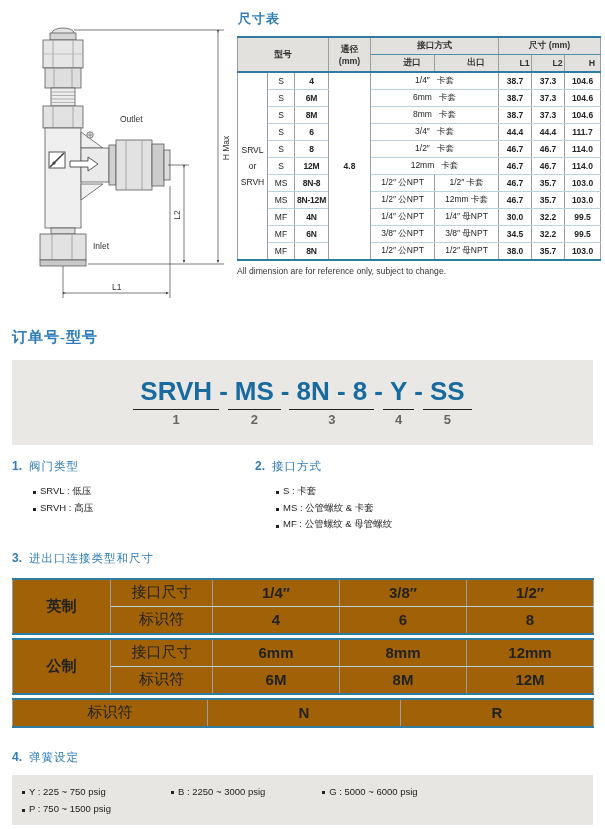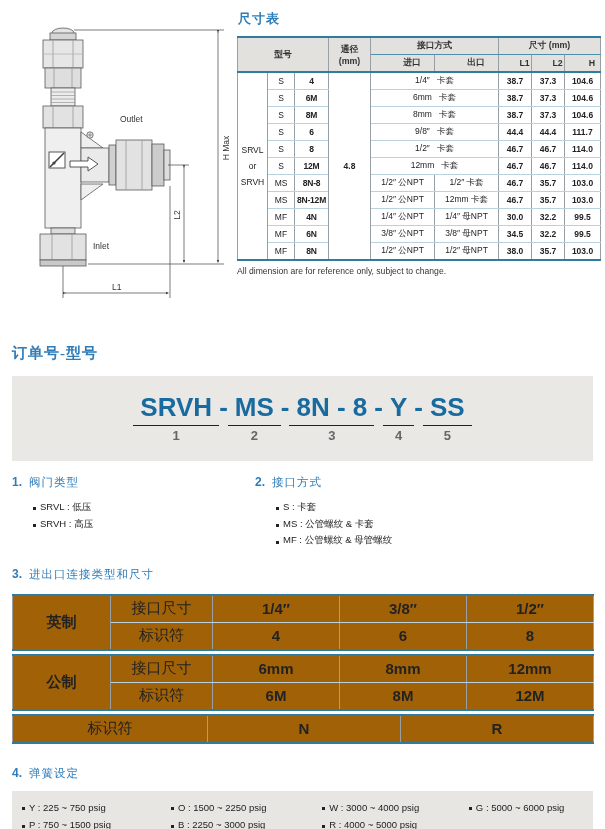--- a/index.html
+++ b/index.html
@@ -18,21 +18,21 @@
   .dim-table th, .dim-table td { border:1px solid #98a0a6; font-size:8.5px; text-align:center; vertical-align:middle; padding:2px 1px; }
   .dim-table thead th { background:#e2e1de; color:#333; font-weight:700; font-size:8.8px; border-bottom-color:#4d90ae; }
   .dim-table thead tr:last-child th { border-bottom:2px solid #2e7ca0;padding-left:20px; }
   .dim-table th.span2b { border-bottom:2px solid #2e7ca0; }
   .dim-table tbody td { border-top:1px solid #b9d2de; border-bottom:1px solid #b9d2de; background:#fff; }
   .dim-table .num { font-weight:700; }
   .dim-table .size { font-weight:700; letter-spacing:-0.2px; }
   .dim-table .pre { white-space:pre; }
   .dim-table .grp { font-weight:400; line-height:1.9; background:#fff; }
   .notes { margin-top:4px; font-size:8.6px; color:#333; line-height:1.4; }
-  .order-title { color:#2e7cb8; font-size:15px; font-weight:600; margin:32px 0 0 12px;
+  .order-title { color:#2e7cb8; font-size:15px; font-weight:600; margin:16px 0 0 12px;
                  font-family:"Liberation Serif","DejaVu Serif",serif; letter-spacing:1px; }
   .order-box { margin:13px 12px 0 12px; background:#e9e8e4; height:85px;
                display:flex; align-items:center; justify-content:center; }
   .model-line { display:flex; align-items:flex-start; }
   .seg { display:flex; flex-direction:column; align-items:center; }
   .seg .code, .sep { font-size:26px; font-weight:700; color:#186a9f; line-height:1.05; }
   .sep { margin:0 7px; }
   .seg .rule { width:calc(100% + 14px); border-top:1.5px solid #222; margin-top:3px; }
   .seg .idx { font-size:13px; font-weight:700; color:#666; margin-top:2px; }
   .sec-head { display:flex; align-items:baseline; margin-left:12px; }
@@ -188,21 +188,21 @@
           <td>S</td>
           <td class="size">8M</td>
           <td colspan="2" class="pre">8mm   卡套</td>
           <td class="num">38.7</td>
           <td class="num">37.3</td>
           <td class="num">104.6</td>
         </tr>
         <tr>
           <td>S</td>
           <td class="size">6</td>
-          <td colspan="2" class="pre">9/8″   卡套</td>
+          <td colspan="2" class="pre">3/4″   卡套</td>
           <td class="num">44.4</td>
           <td class="num">44.4</td>
           <td class="num">111.7</td>
         </tr>
         <tr>
           <td>S</td>
           <td class="size">8</td>
           <td colspan="2" class="pre">1/2″   卡套</td>
           <td class="num">46.7</td>
           <td class="num">46.7</td>
@@ -426,35 +426,21 @@
         <span>Y : 225 ~ 750 psig</span>
       </div>
     <div class="bitem">
         <span class="sq"></span>
         <span>P : 750 ~ 1500 psig</span>
       </div>
   </div>
   <div class="spring-col">
     <div class="bitem">
         <span class="sq"></span>
-        <span>O : 1500 ~ 2250 psig</span>
-      </div>
-    <div class="bitem">
-        <span class="sq"></span>
         <span>B : 2250 ~ 3000 psig</span>
-      </div>
-  </div>
-  <div class="spring-col">
-    <div class="bitem">
-        <span class="sq"></span>
-        <span>W : 3000 ~ 4000 psig</span>
-      </div>
-    <div class="bitem">
-        <span class="sq"></span>
-        <span>R : 4000 ~ 5000 psig</span>
       </div>
   </div>
   <div class="spring-col">
     <div class="bitem">
         <span class="sq"></span>
         <span>G : 5000 ~ 6000 psig</span>
       </div>
   </div>
 </div>
 

